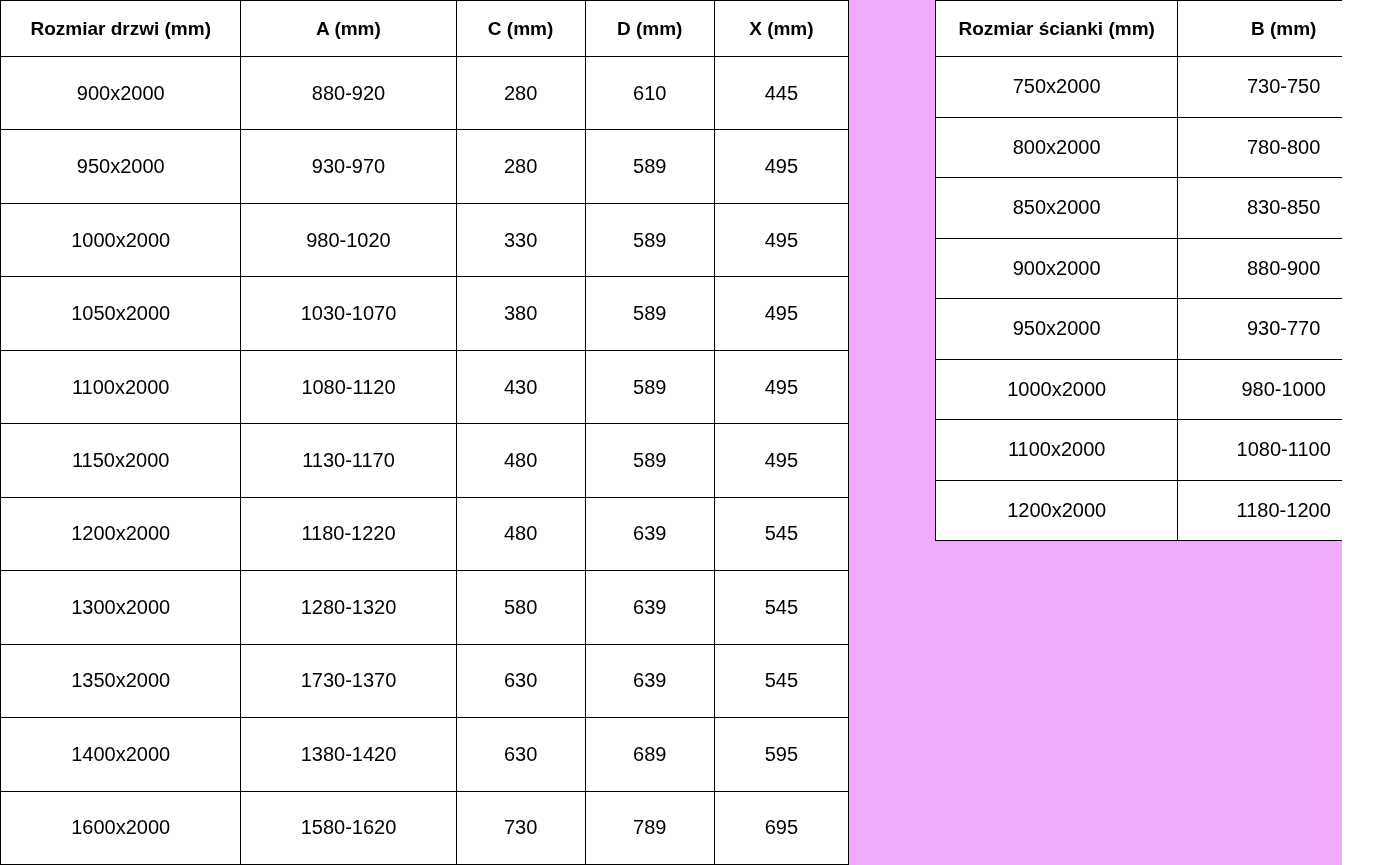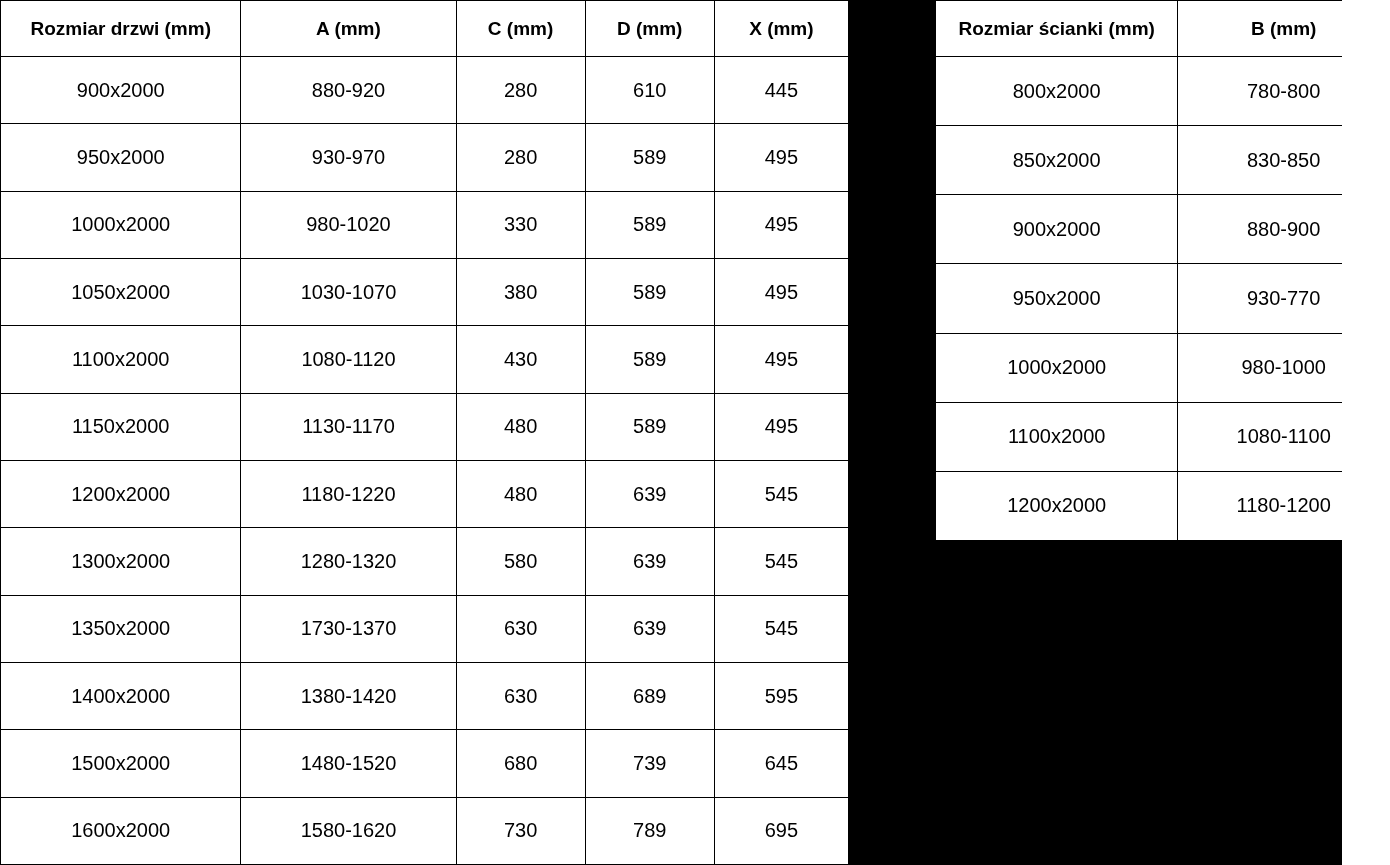--- a/index.html
+++ b/index.html
@@ -4,21 +4,21 @@
 <style>
   html, body {
     margin: 0;
     padding: 0;
     background: #ffffff;
   }
   .canvas {
     position: relative;
     width: 1342px;
     height: 865px;
-    background: #000000;
+    background: #f0abfc;
     font-family: "Liberation Sans", sans-serif;
     color: #000000;
     overflow: hidden;
   }
   table.spec-table {
     position: absolute;
     border-collapse: collapse;
     table-layout: fixed;
     background: #ffffff;
   }
@@ -145,45 +145,42 @@
           <td>545</td>
         </tr>
         <tr>
           <td>1400x2000</td>
           <td>1380-1420</td>
           <td>630</td>
           <td>689</td>
           <td>595</td>
         </tr>
         <tr>
-          <td>1500x2000</td>
-          <td>1480-1520</td>
-          <td>680</td>
-          <td>739</td>
-          <td>645</td>
-        </tr>
-        <tr>
           <td>1600x2000</td>
           <td>1580-1620</td>
           <td>730</td>
           <td>789</td>
           <td>695</td>
         </tr>
       </tbody>
   </table>
 
   <table class="spec-table wall-table">
     <thead>
       <tr>
           <th>Rozmiar ścianki (mm)</th>
           <th>B (mm)</th>
         </tr>
     </thead>
     <tbody>
         <tr>
+          <td>750x2000</td>
+          <td>730-750</td>
+        </tr>
+        <tr>
           <td>800x2000</td>
           <td>780-800</td>
         </tr>
         <tr>
           <td>850x2000</td>
           <td>830-850</td>
         </tr>
         <tr>
           <td>900x2000</td>
           <td>880-900</td>

